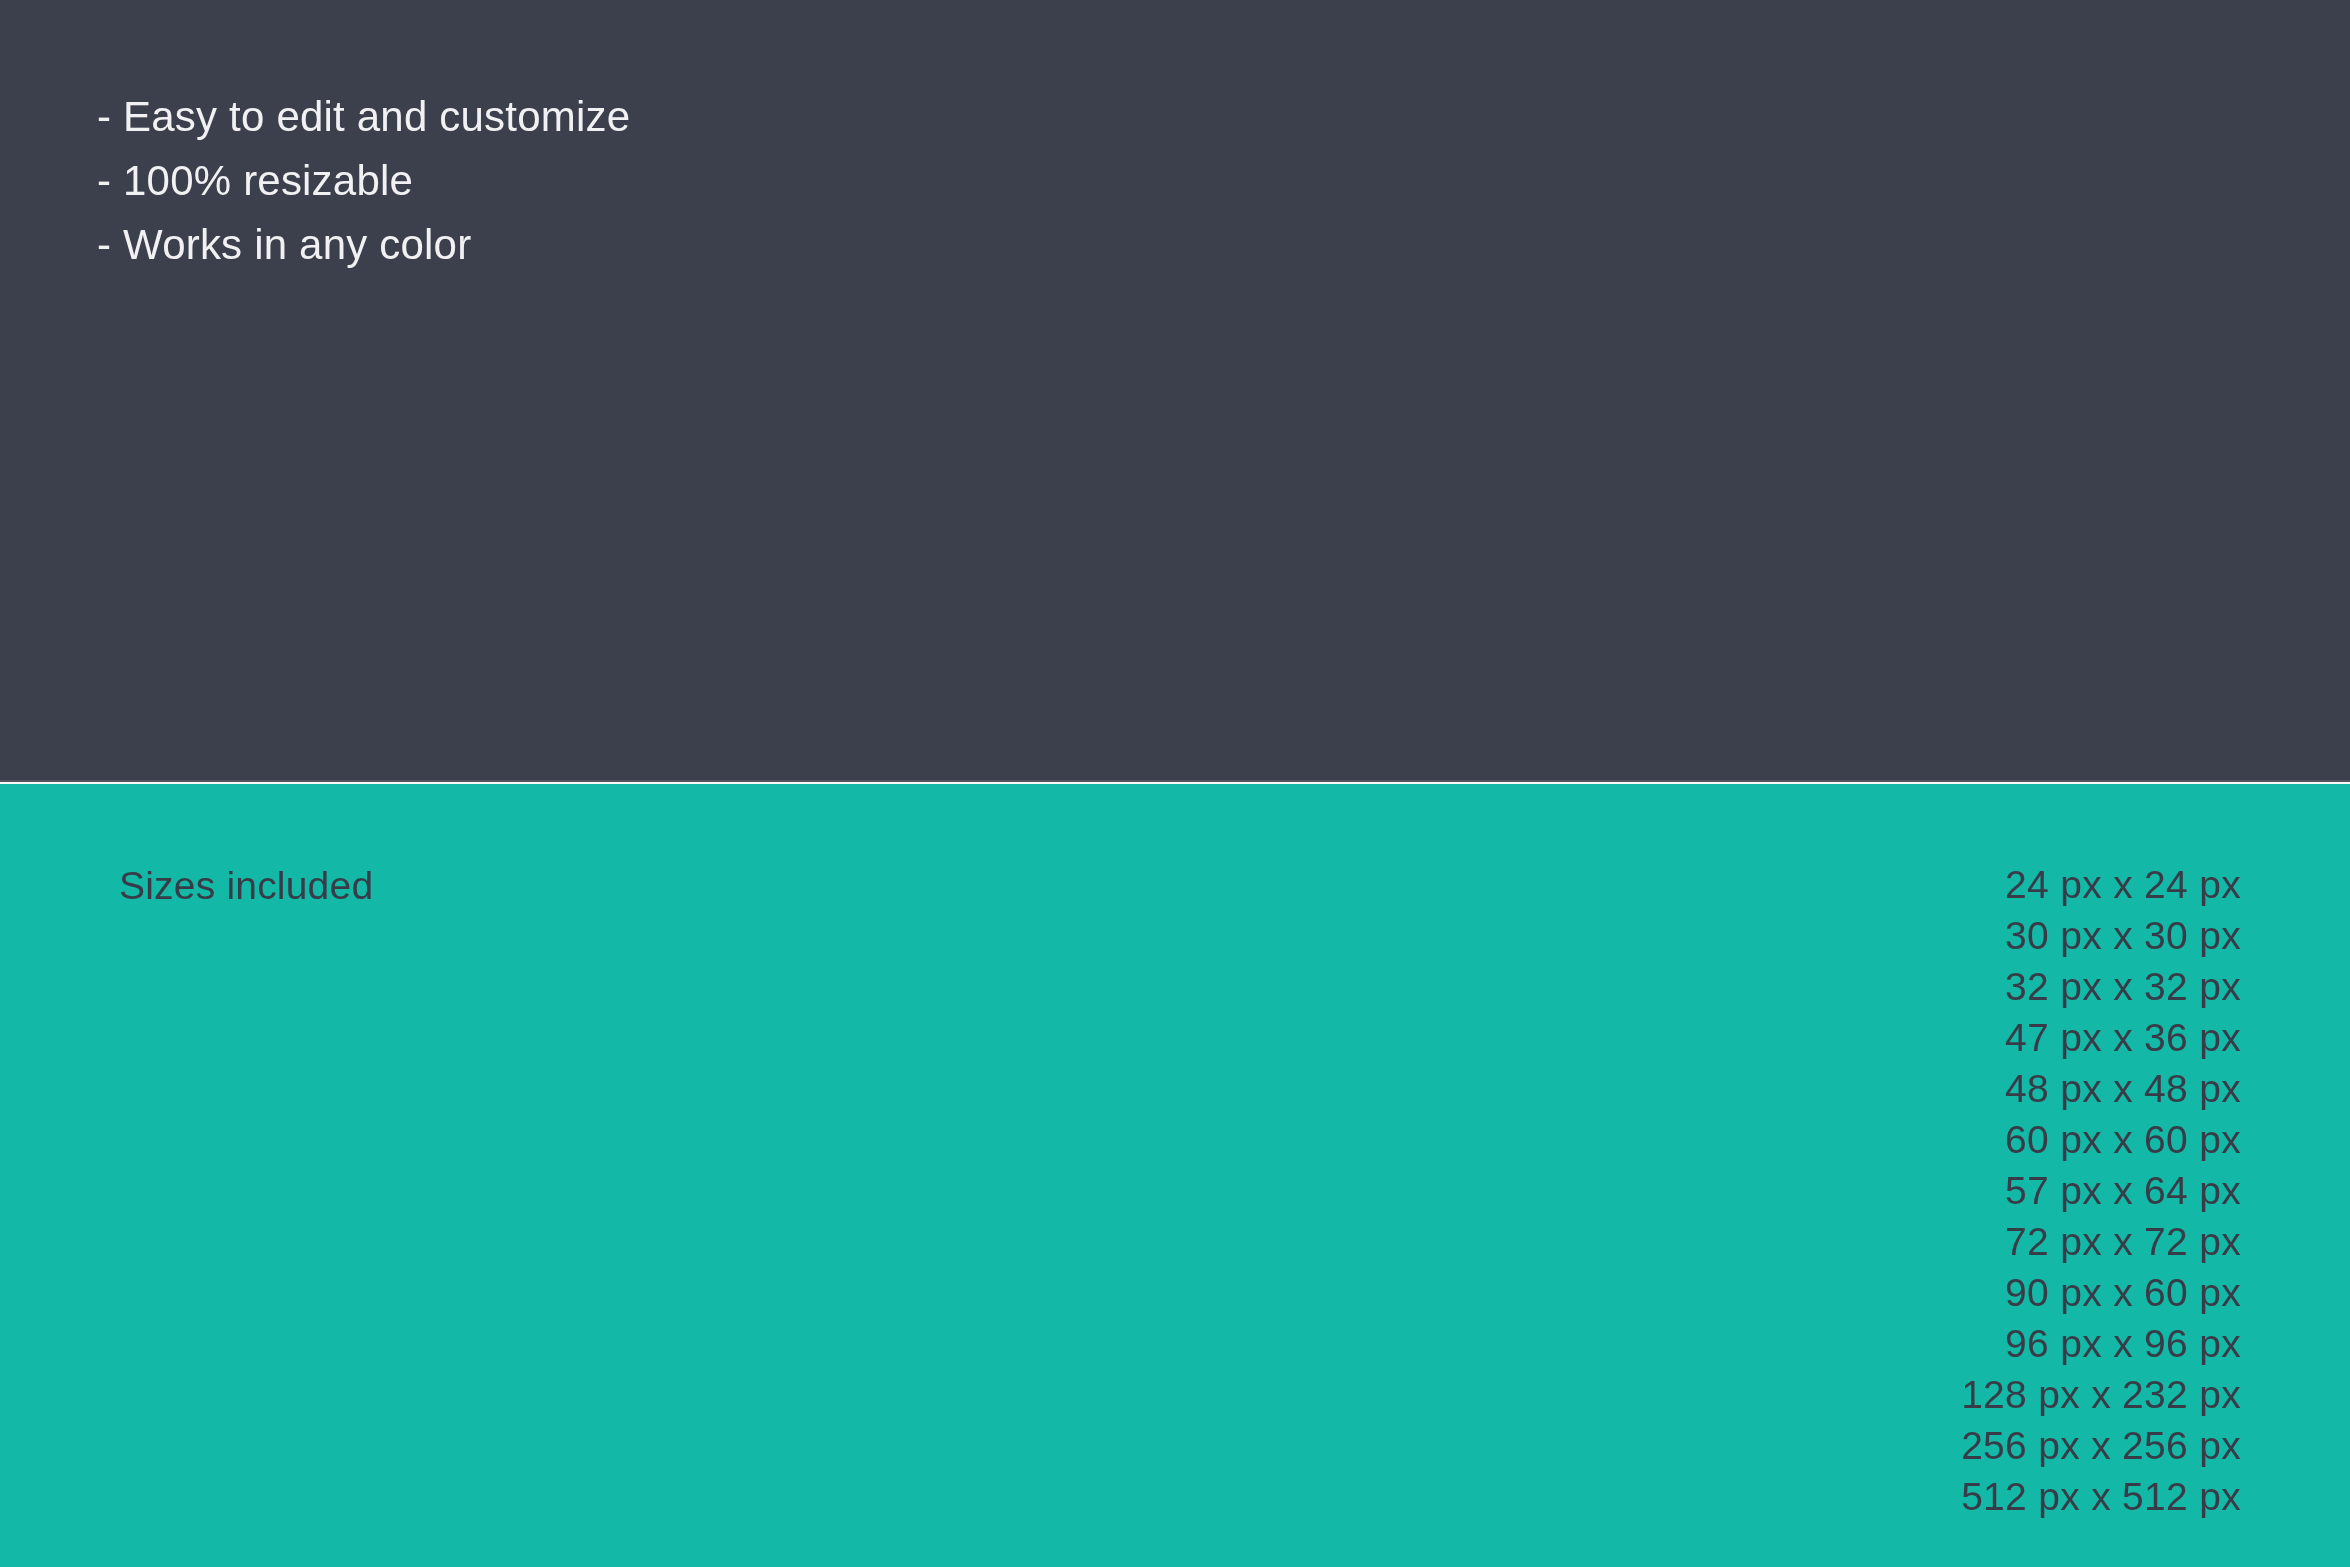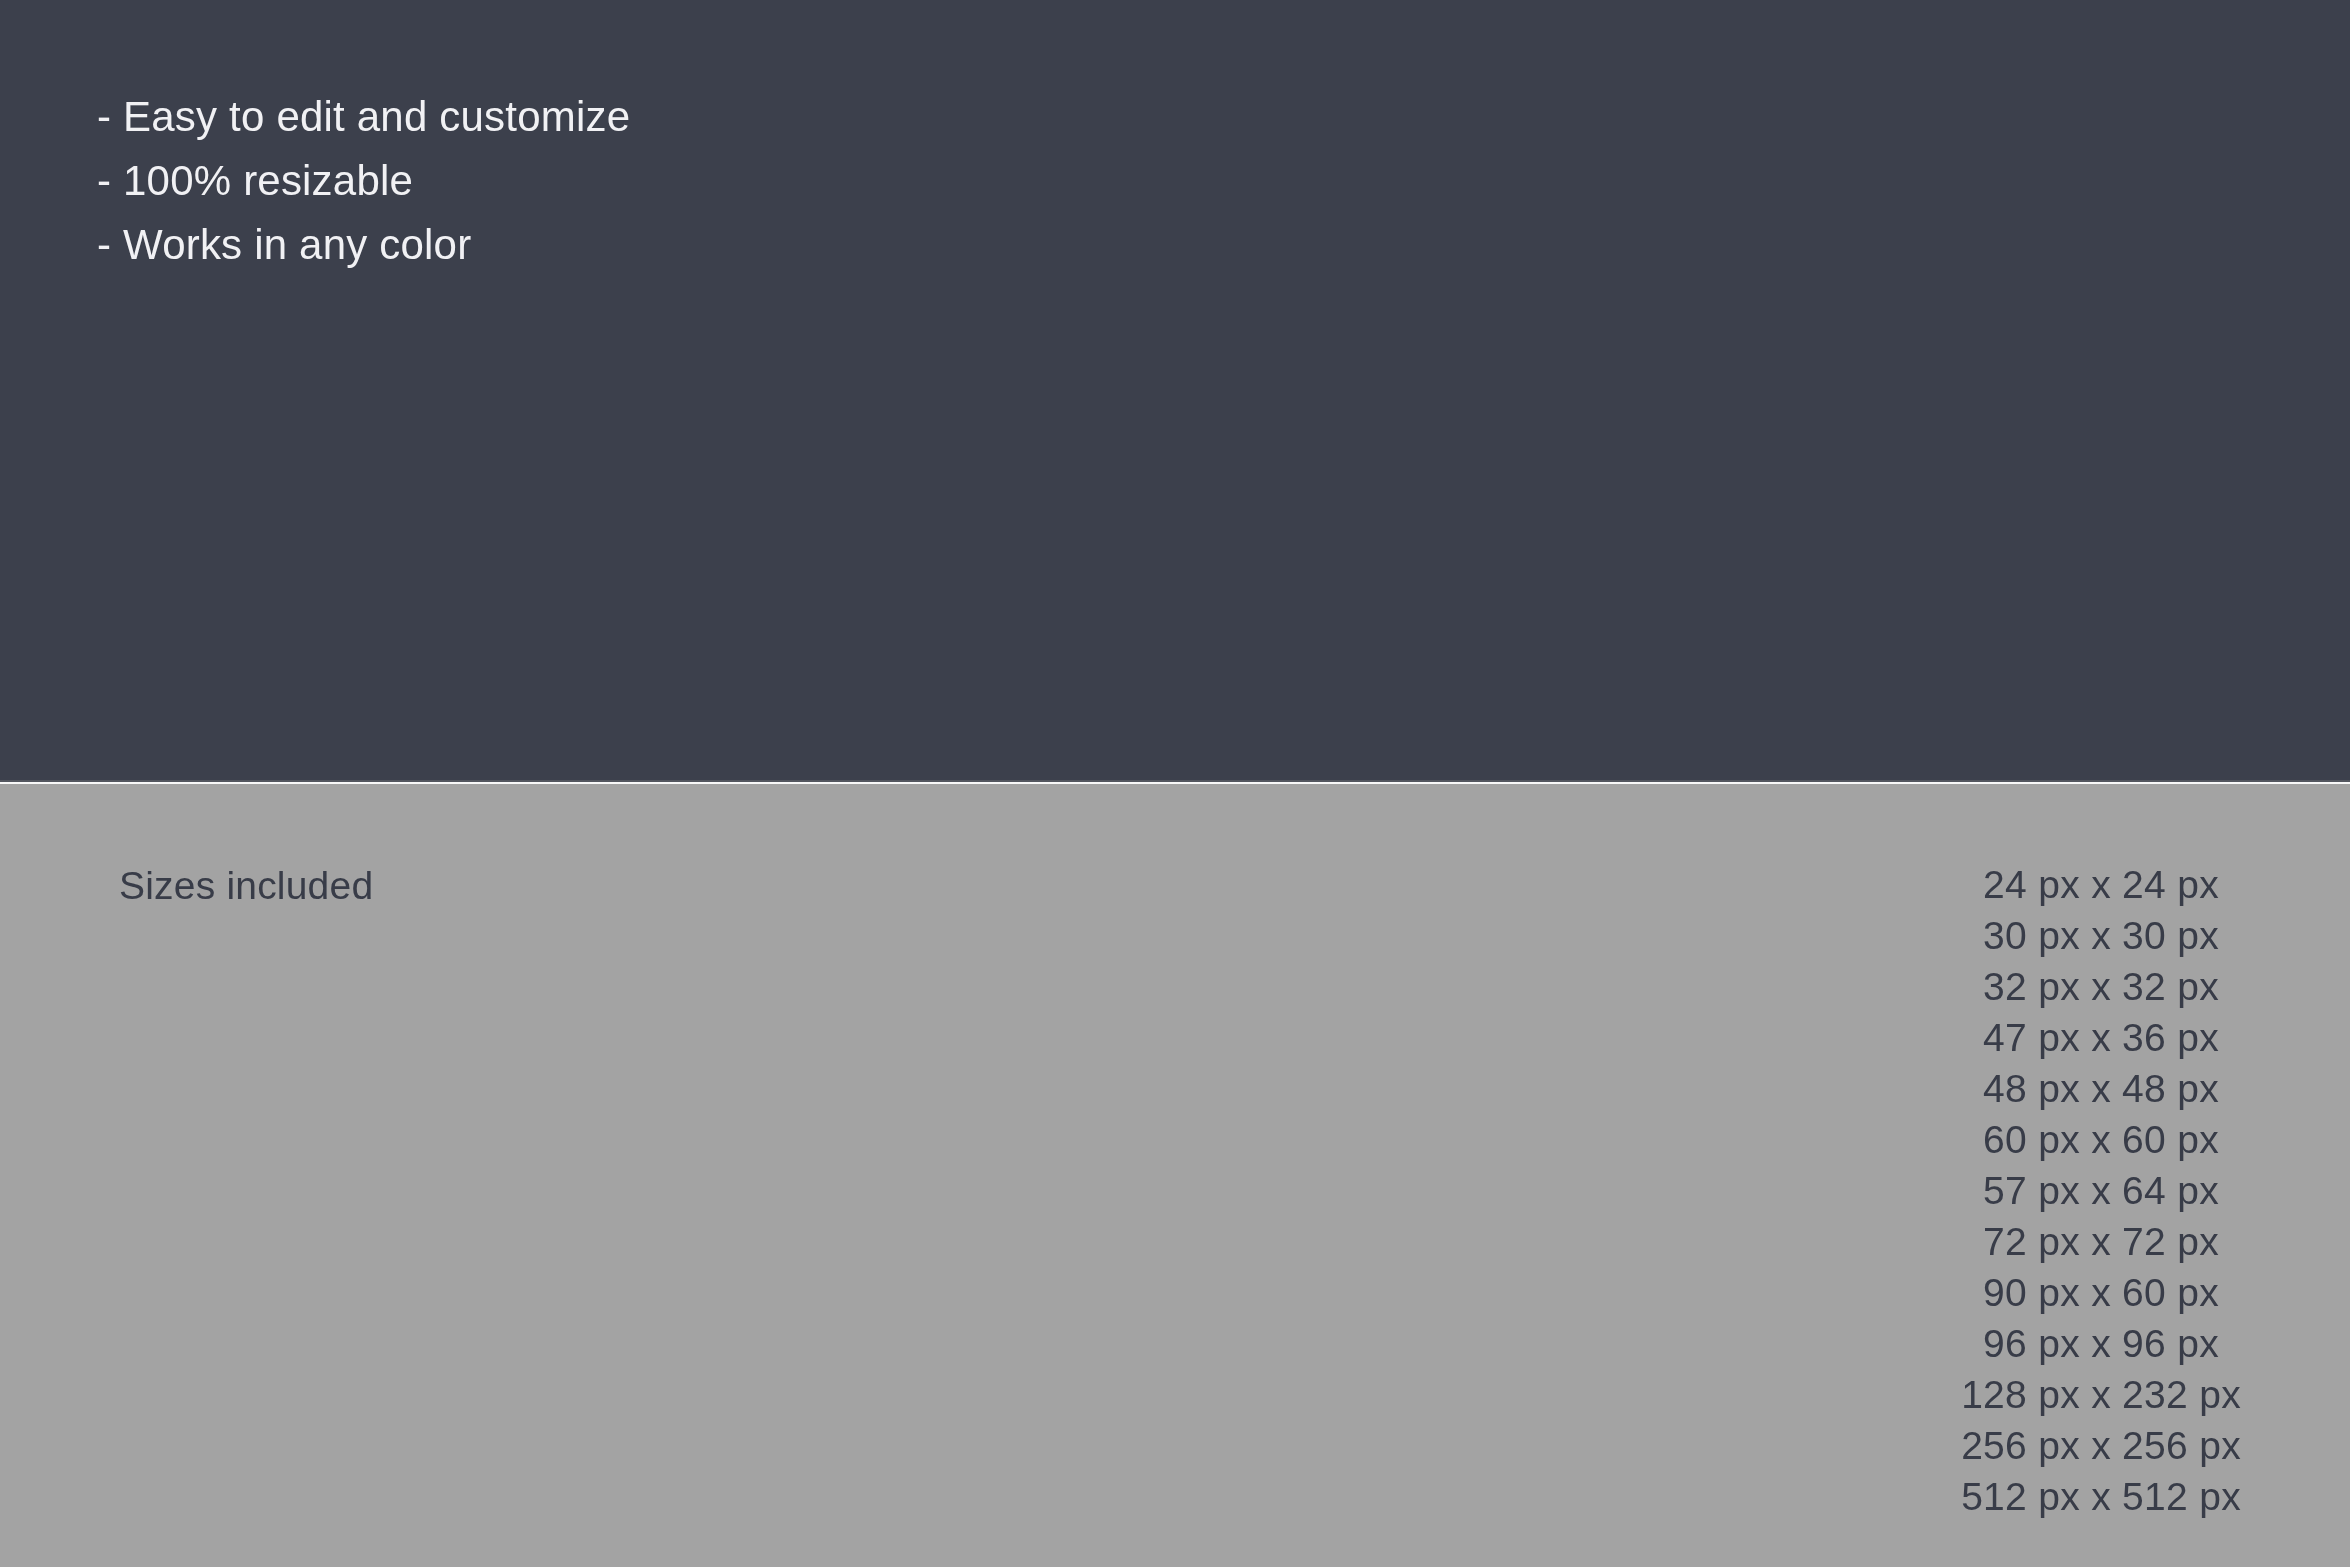--- a/index.html
+++ b/index.html
@@ -52,21 +52,21 @@
     white-space: nowrap;
   }
 
   
   .sizes-panel {
     position: absolute;
     left: 0;
     top: 784px;
     width: 2350px;
     height: 783px;
-    background: #a3a3a3;
+    background: #14b8a6;
   }
 
   .sizes-heading {
     position: absolute;
     left: 119px;
     top: 80px;
     color: #383c48;
     font-size: 39px;
     font-weight: 400;
     letter-spacing: 0.2px;
@@ -83,21 +83,20 @@
     text-align: right;
   }
 
   .size-item {
     color: #383c48;
     font-size: 39px;
     font-weight: 400;
     line-height: 51px;
     letter-spacing: 0.3px;
     white-space: nowrap;
-    text-align: center;
   }
 </style>
 </head>
 <body>
 
 <div id="page">
 
   <section class="feature-panel">
     <ul class="feature-list">
       <li class="feature-item">- Easy to edit and customize</li>

